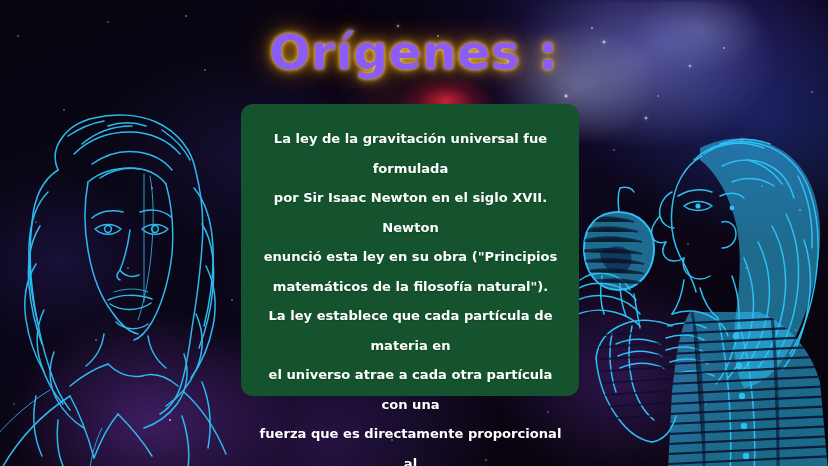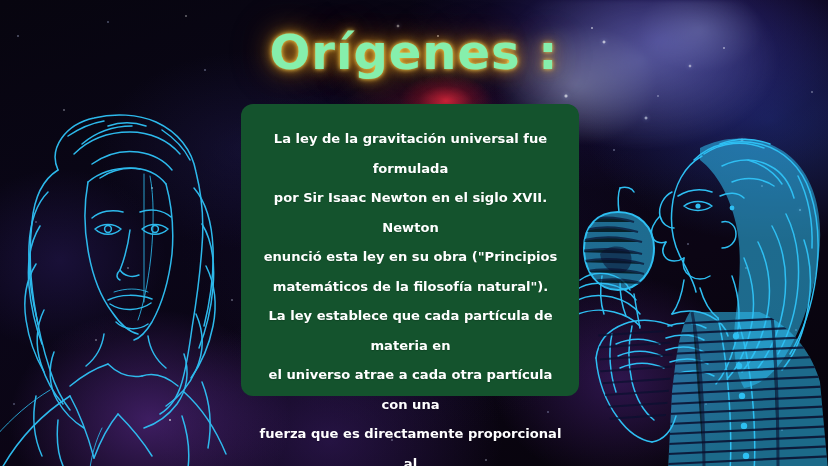--- a/index.html
+++ b/index.html
@@ -137,21 +137,21 @@
   #title {
     position: absolute;
     left: 0;
     right: 0;
     top: 24px;
     text-align: center;
     font-family: "DejaVu Sans", sans-serif;
     font-size: 48px;
     font-weight: bold;
     letter-spacing: 1px;
-    color: #86efac;
+    color: #8b5cf6;
     text-shadow:
       0 0 4px rgba(255,215,80,0.95),
       0 0 12px rgba(250,180,40,0.8),
       0 0 26px rgba(230,140,20,0.6),
       0 0 44px rgba(200,110,10,0.35);
   }
 
   
   #text-card {
     position: absolute;

